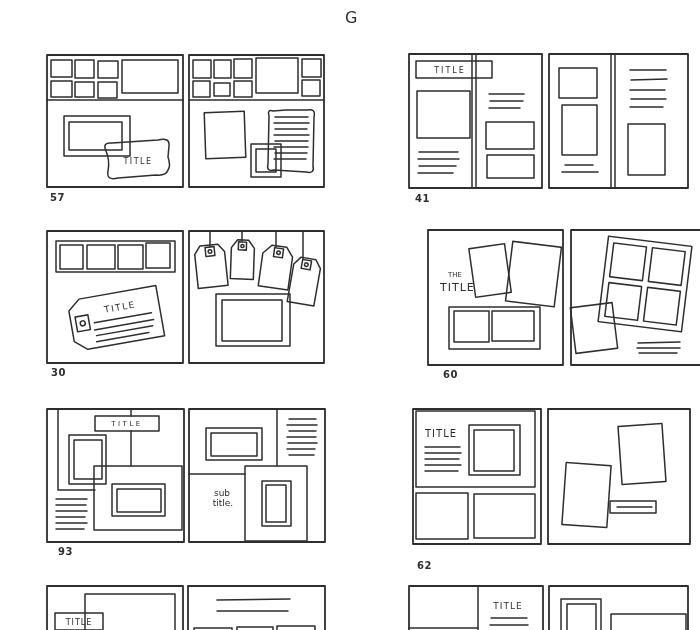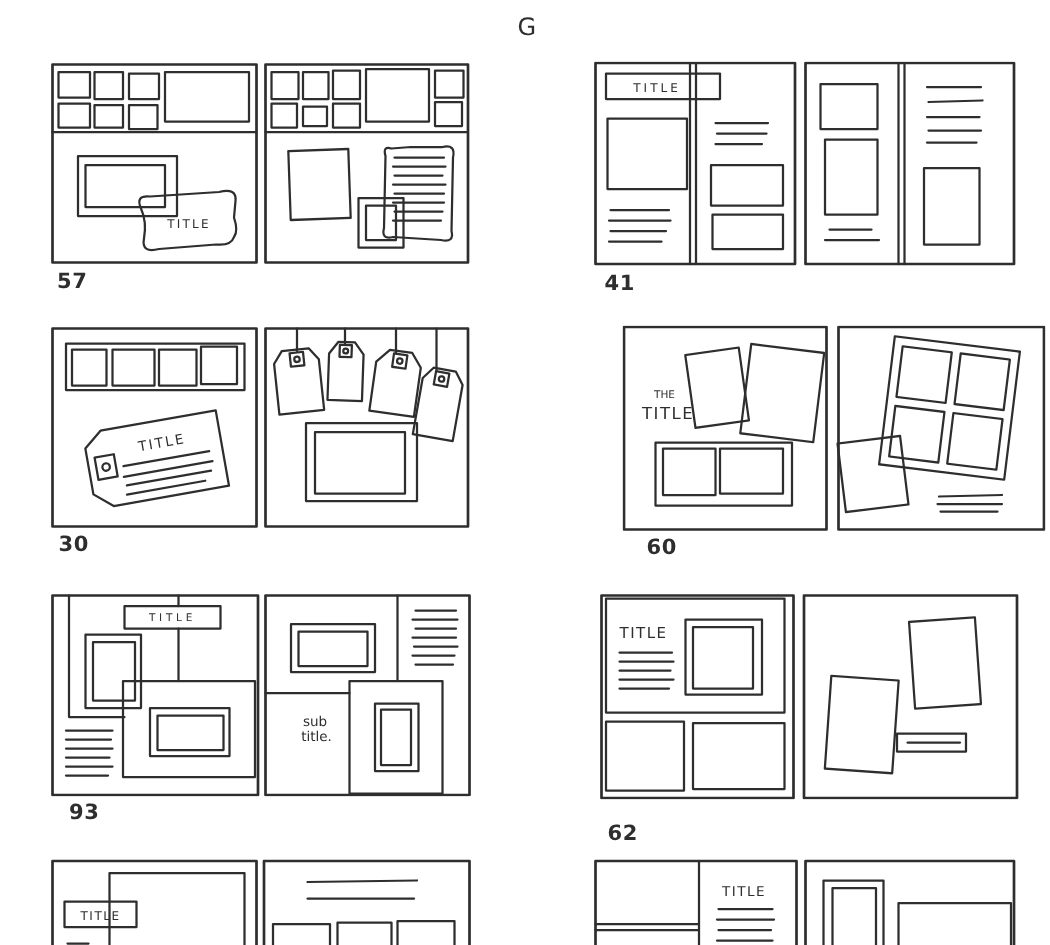--- a/index.html
+++ b/index.html
@@ -2,30 +2,30 @@
 <html lang="en"><head>
 <meta charset="utf-8">
 <style>
   html,body{margin:0;padding:0}
   body{
     width:700px;height:630px;position:relative;overflow:hidden;
     background:#ffffff;color:var(--ink,#2e2e2e);
     font-family:"DejaVu Sans",sans-serif;
   }
   .gletter{position:absolute;left:345px;top:8px;font-size:16px;font-family:"DejaVu Sans",sans-serif}
-  figure.sketch{position:absolute;margin:4px;padding:0}
+  figure.sketch{position:absolute;margin:16px;padding:0}
   figure.sketch svg{display:block}
   
   svg rect,svg line,svg path,svg polyline,svg circle{
     fill:none;stroke:var(--ink,#2e2e2e);stroke-width:1.5;
     stroke-linecap:round;stroke-linejoin:round;
   }
   svg .thick{stroke-width:1.8}
   svg text{fill:var(--ink,#2e2e2e);stroke:none;font-family:"DejaVu Sans",sans-serif;font-weight:500}
-  figcaption{position:absolute;font-size:14px;font-weight:bold;letter-spacing:.5px}
+  figcaption{position:absolute;font-size:10px;font-weight:bold;letter-spacing:.5px}
 </style>
 </head>
 <body style="--ink: #2e2e2e; background: rgb(255, 255, 255);">
 
 <div class="gletter">G</div>
 
 <figure class="sketch" style="left:30px;top:38px">
   <svg width="280" height="135" viewBox="0 0 280 135">
     <g>
       <rect class="thick" x="1" y="1" width="136" height="132"></rect>

